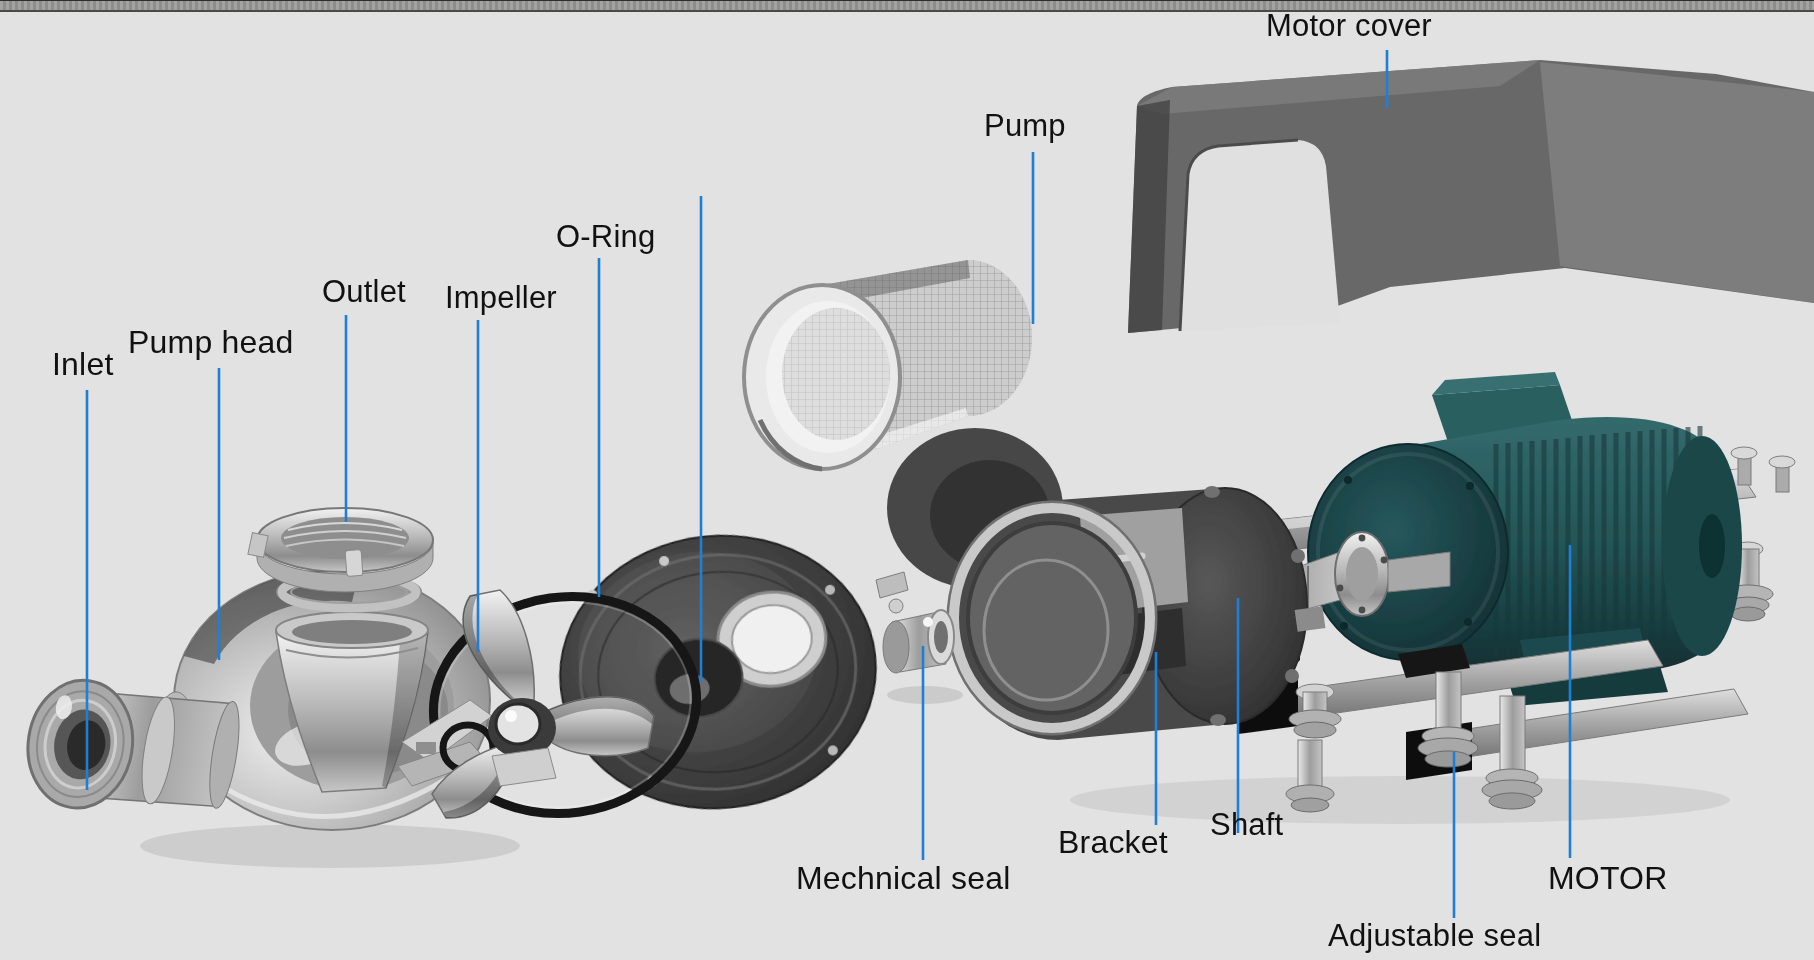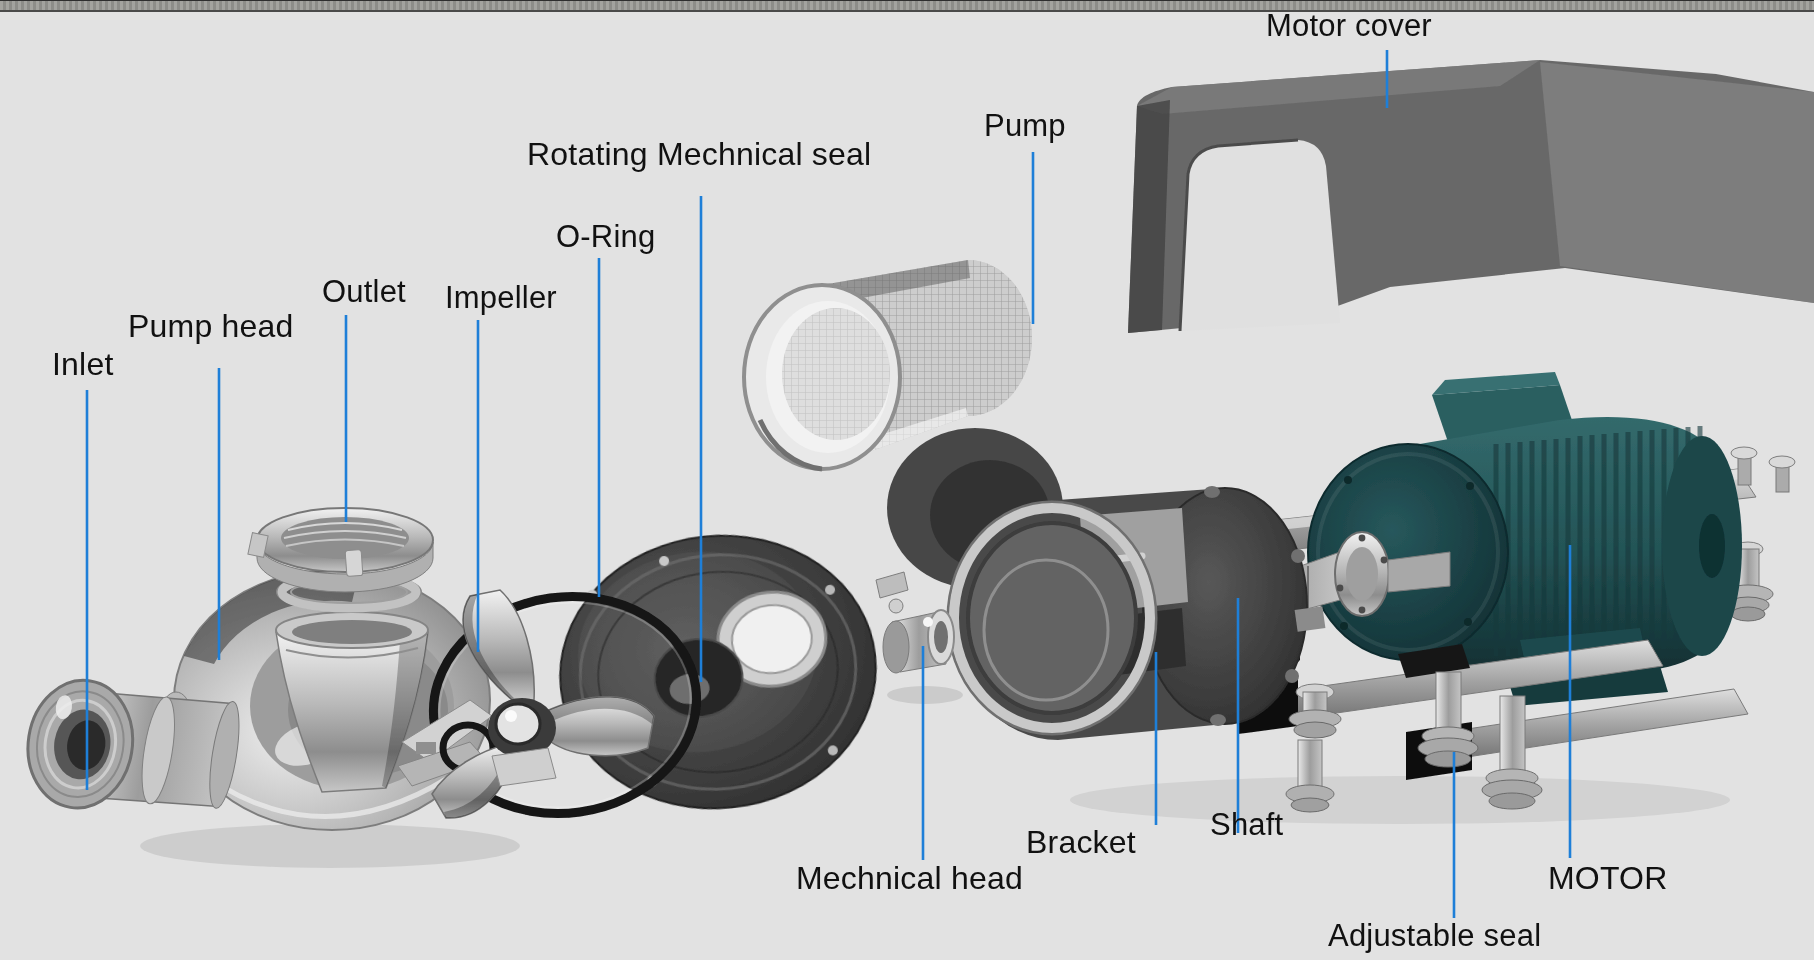--- a/index.html
+++ b/index.html
@@ -344,27 +344,26 @@
     <line x1="1387" y1="50" x2="1387" y2="108"></line>
     <line x1="923" y1="646" x2="923" y2="860"></line>
     <line x1="1156" y1="652" x2="1156" y2="825"></line>
     <line x1="1238" y1="598" x2="1238" y2="833"></line>
     <line x1="1454" y1="752" x2="1454" y2="918"></line>
     <line x1="1570" y1="545" x2="1570" y2="858"></line>
   </g>
 </svg>
 
   <div class="lbl f27" style="left:52px;top:348px">Inlet</div>
-  <div class="lbl f32" style="left:128px;top:310px">Pump head</div>
+  <div class="lbl f32" style="left:128px;top:326px">Pump head</div>
   <div class="lbl f31" style="left:322px;top:276px">Outlet</div>
   <div class="lbl f31" style="left:445px;top:282px">Impeller</div>
   <div class="lbl f31" style="left:556px;top:221px">O-Ring</div>
-  <div class="lbl f32" style="left:527px;top:138px">Rotating Mechnical seal</div>
   <div class="lbl f31" style="left:984px;top:110px">Pump</div>
   <div class="lbl f31" style="left:1266px;top:10px">Motor cover</div>
-  <div class="lbl f32" style="left:796px;top:862px">Mechnical head</div>
-  <div class="lbl f32" style="left:1026px;top:826px">Bracket</div>
+  <div class="lbl f32" style="left:796px;top:862px">Mechnical seal</div>
+  <div class="lbl f32" style="left:1058px;top:826px">Bracket</div>
   <div class="lbl f31" style="left:1210px;top:809px">Shaft</div>
   <div class="lbl f31" style="left:1328px;top:920px">Adjustable seal</div>
   <div class="lbl f32" style="left:1548px;top:862px">MOTOR</div>
 </div>
 
 <div class="top-bar"></div>
 
 </body></html>

